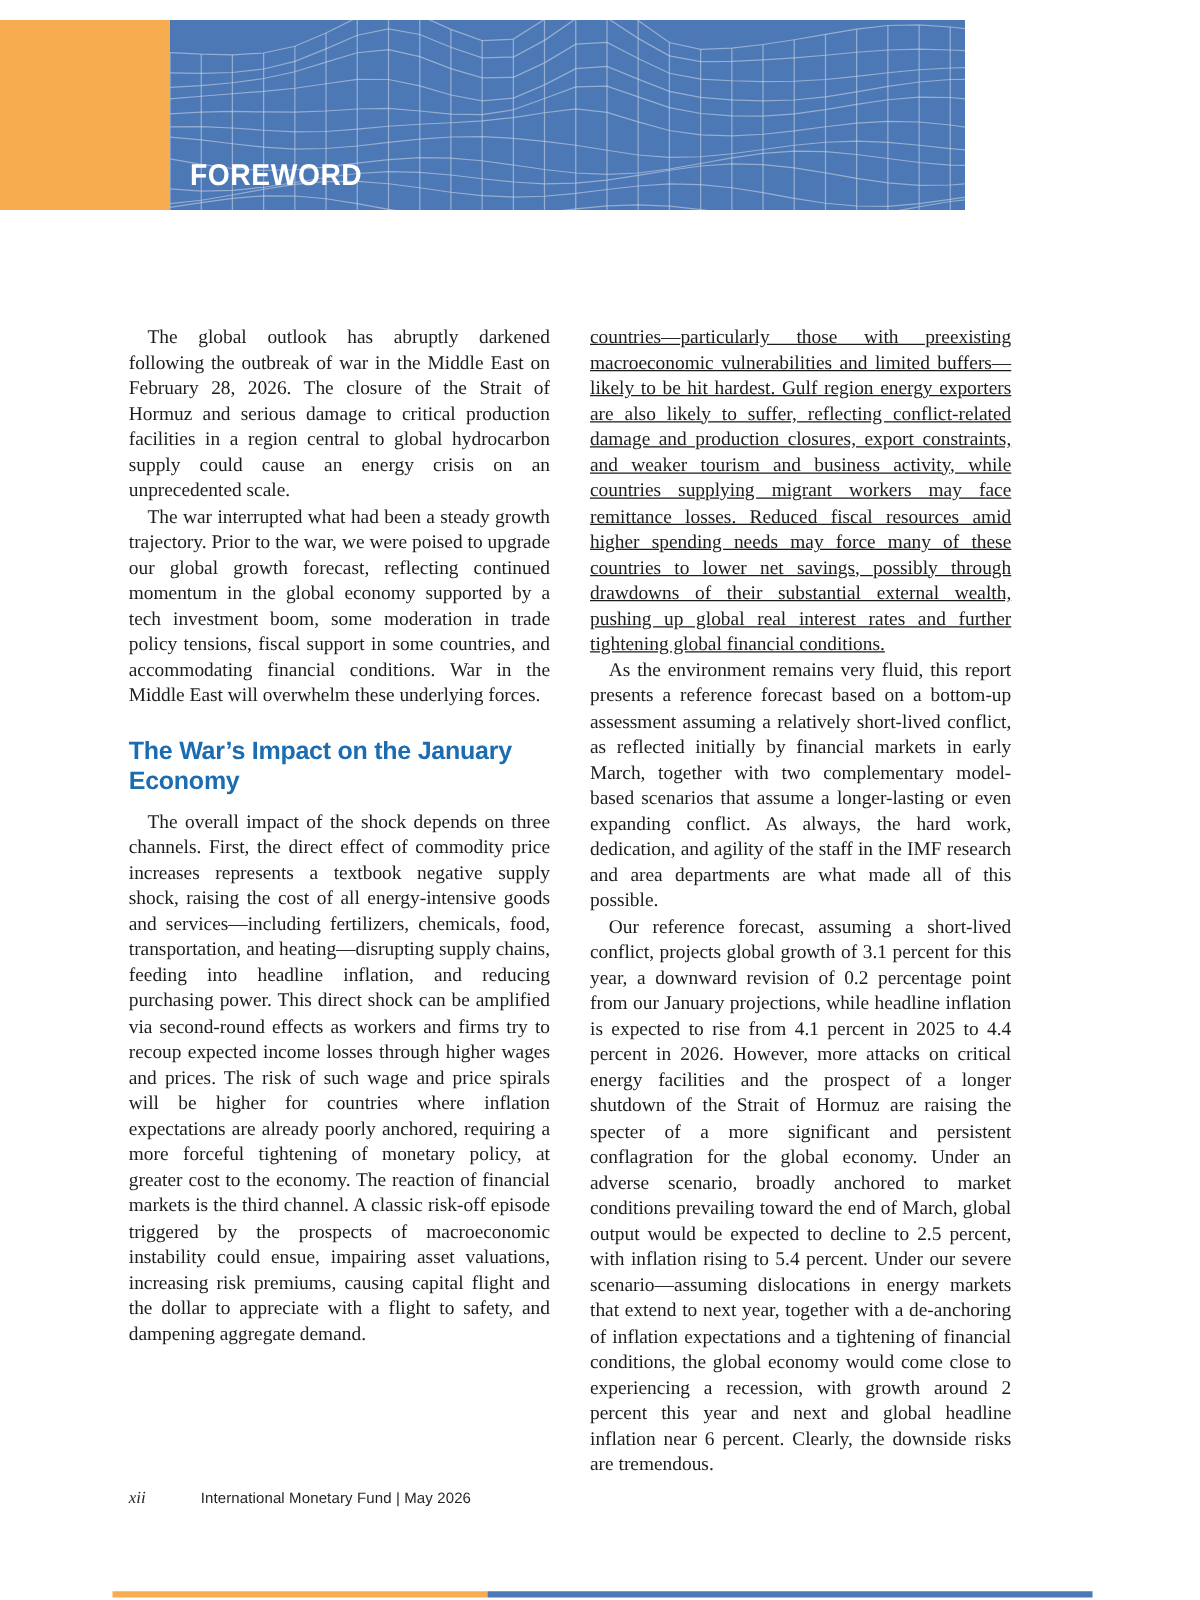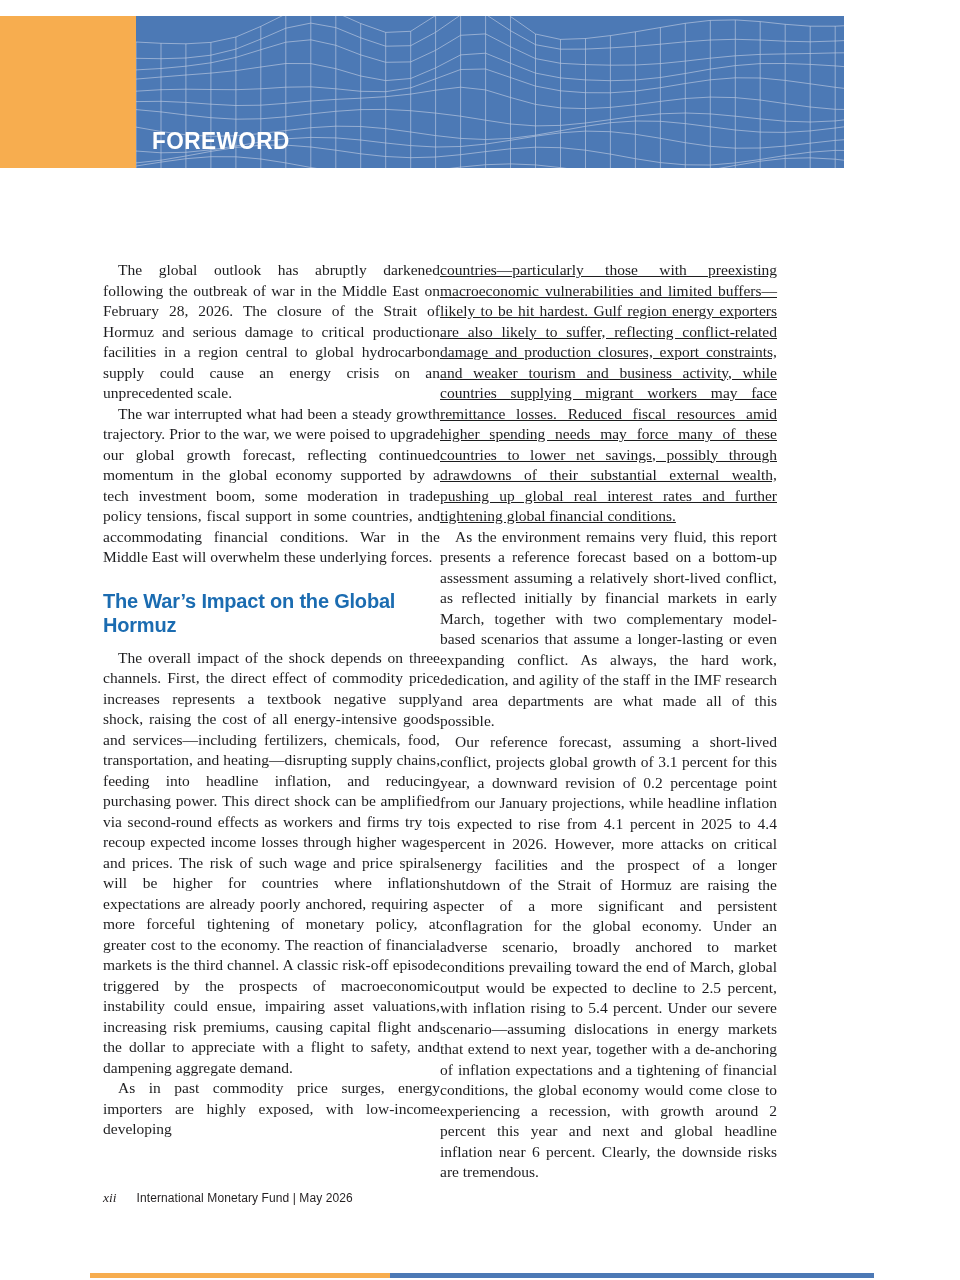--- a/index.html
+++ b/index.html
@@ -10,21 +10,21 @@
     --body-text:#1D1D1F;
   }
   *{margin:0;padding:0;box-sizing:border-box;}
   html,body{background:#ffffff;}
   body{
     width:960px;height:1280px;position:relative;overflow:hidden;
     font-family:"Liberation Serif", serif;color:var(--body-text);
   }
   
   .header-band{
-    position:absolute;top:16px;left:0;width:844px;height:152px;
+    position:absolute;top:16px;left:0;width:772px;height:152px;
     display:flex;
   }
   .accent-block{
     width:136px;height:152px;background:var(--accent-orange);
     flex:0 0 auto;
   }
   .banner{
     flex:1 1 auto;position:relative;background:var(--banner-blue);
     overflow:hidden;
   }
@@ -32,39 +32,39 @@
   .page-title{
     position:absolute;left:16px;bottom:13px;
     font-family:"Liberation Sans", sans-serif;
     font-weight:700;font-size:24px;letter-spacing:0.5px;
     color:#ffffff;
     transform:scaleX(0.94);transform-origin:left bottom;
   }
   
   .article{
     position:absolute;top:260px;left:103px;width:706px;
-    display:flex;
+    display:flex;gap:32px;
   }
   .column{width:337px;flex:0 0 auto;}
   .column p{
     font-size:15.5px;line-height:20.5px;text-align:justify;
     text-indent:15px;
   }
   .column p.continuation{text-indent:0;text-decoration:underline;}
   .section-heading{
     font-family:"Liberation Sans", sans-serif;
     font-weight:700;font-size:20px;line-height:24px;
     color:var(--heading-blue);
     margin-top:21px;margin-bottom:11px;
     letter-spacing:-0.2px;
   }
   
   .footer{
     position:absolute;top:1190px;left:103px;
-    display:flex;align-items:baseline;gap:20px;
+    display:flex;align-items:baseline;gap:44px;
   }
   .page-number{
     font-family:"Liberation Serif", serif;font-style:italic;
     font-size:13.5px;color:#231f20;
   }
   .publication{
     font-family:"Liberation Sans", sans-serif;
     font-size:12px;color:#231f20;letter-spacing:0.1px;
   }
   
@@ -129,23 +129,22 @@
         </g>
       </svg>
     <div class="page-title">FOREWORD</div>
   </div>
 </div>
 
 <div class="article">
   <div class="column">
     <p>The global outlook has abruptly darkened following the outbreak of war in the Middle East on February 28, 2026. The closure of the Strait of Hormuz and serious damage to critical production facilities in a region central to global hydrocarbon supply could cause an energy crisis on an unprecedented scale.</p>
     <p>The war interrupted what had been a steady growth trajectory. Prior to the war, we were poised to upgrade our global growth forecast, reflecting continued momentum in the global economy supported by a tech investment boom, some moderation in trade policy tensions, fiscal support in some countries, and accommodating financial conditions. War in the Middle East will overwhelm these underlying forces.</p>
-    <h2 class="section-heading">The War’s Impact on the Global Hormuz</h2>
+    <h2 class="section-heading">The War’s Impact on the January Economy</h2>
     <p>The overall impact of the shock depends on three channels. First, the direct effect of commodity price increases represents a textbook negative supply shock, raising the cost of all energy-intensive goods and services—including fertilizers, chemicals, food, transportation, and heating—disrupting supply chains, feeding into headline inflation, and reducing purchasing power. This direct shock can be amplified via second-round effects as workers and firms try to recoup expected income losses through higher wages and prices. The risk of such wage and price spirals will be higher for countries where inflation expectations are already poorly anchored, requiring a more forceful tightening of monetary policy, at greater cost to the economy. The reaction of financial markets is the third channel. A classic risk-off episode triggered by the prospects of macroeconomic instability could ensue, impairing asset valuations, increasing risk premiums, causing capital flight and the dollar to appreciate with a flight to safety, and dampening aggregate demand.</p>
-    <p>As in past commodity price surges, energy importers are highly exposed, with low-income developing</p>
   </div>
   <div class="column">
     <p class="continuation">countries—particularly those with preexisting macroeconomic vulnerabilities and limited buffers—likely to be hit hardest. Gulf region energy exporters are also likely to suffer, reflecting conflict-related damage and production closures, export constraints, and weaker tourism and business activity, while countries supplying migrant workers may face remittance losses. Reduced fiscal resources amid higher spending needs may force many of these countries to lower net savings, possibly through drawdowns of their substantial external wealth, pushing up global real interest rates and further tightening global financial conditions.</p>
     <p>As the environment remains very fluid, this report presents a reference forecast based on a bottom-up assessment assuming a relatively short-lived conflict, as reflected initially by financial markets in early March, together with two complementary model-based scenarios that assume a longer-lasting or even expanding conflict. As always, the hard work, dedication, and agility of the staff in the IMF research and area departments are what made all of this possible.</p>
     <p>Our reference forecast, assuming a short-lived conflict, projects global growth of 3.1 percent for this year, a downward revision of 0.2 percentage point from our January projections, while headline inflation is expected to rise from 4.1 percent in 2025 to 4.4 percent in 2026. However, more attacks on critical energy facilities and the prospect of a longer shutdown of the Strait of Hormuz are raising the specter of a more significant and persistent conflagration for the global economy. Under an adverse scenario, broadly anchored to market conditions prevailing toward the end of March, global output would be expected to decline to 2.5 percent, with inflation rising to 5.4 percent. Under our severe scenario—assuming dislocations in energy markets that extend to next year, together with a de-anchoring of inflation expectations and a tightening of financial conditions, the global economy would come close to experiencing a recession, with growth around 2 percent this year and next and global headline inflation near 6 percent. Clearly, the downside risks are tremendous.</p>
   </div>
 </div>
 
 <div class="footer">
   <span class="page-number">xii</span>

